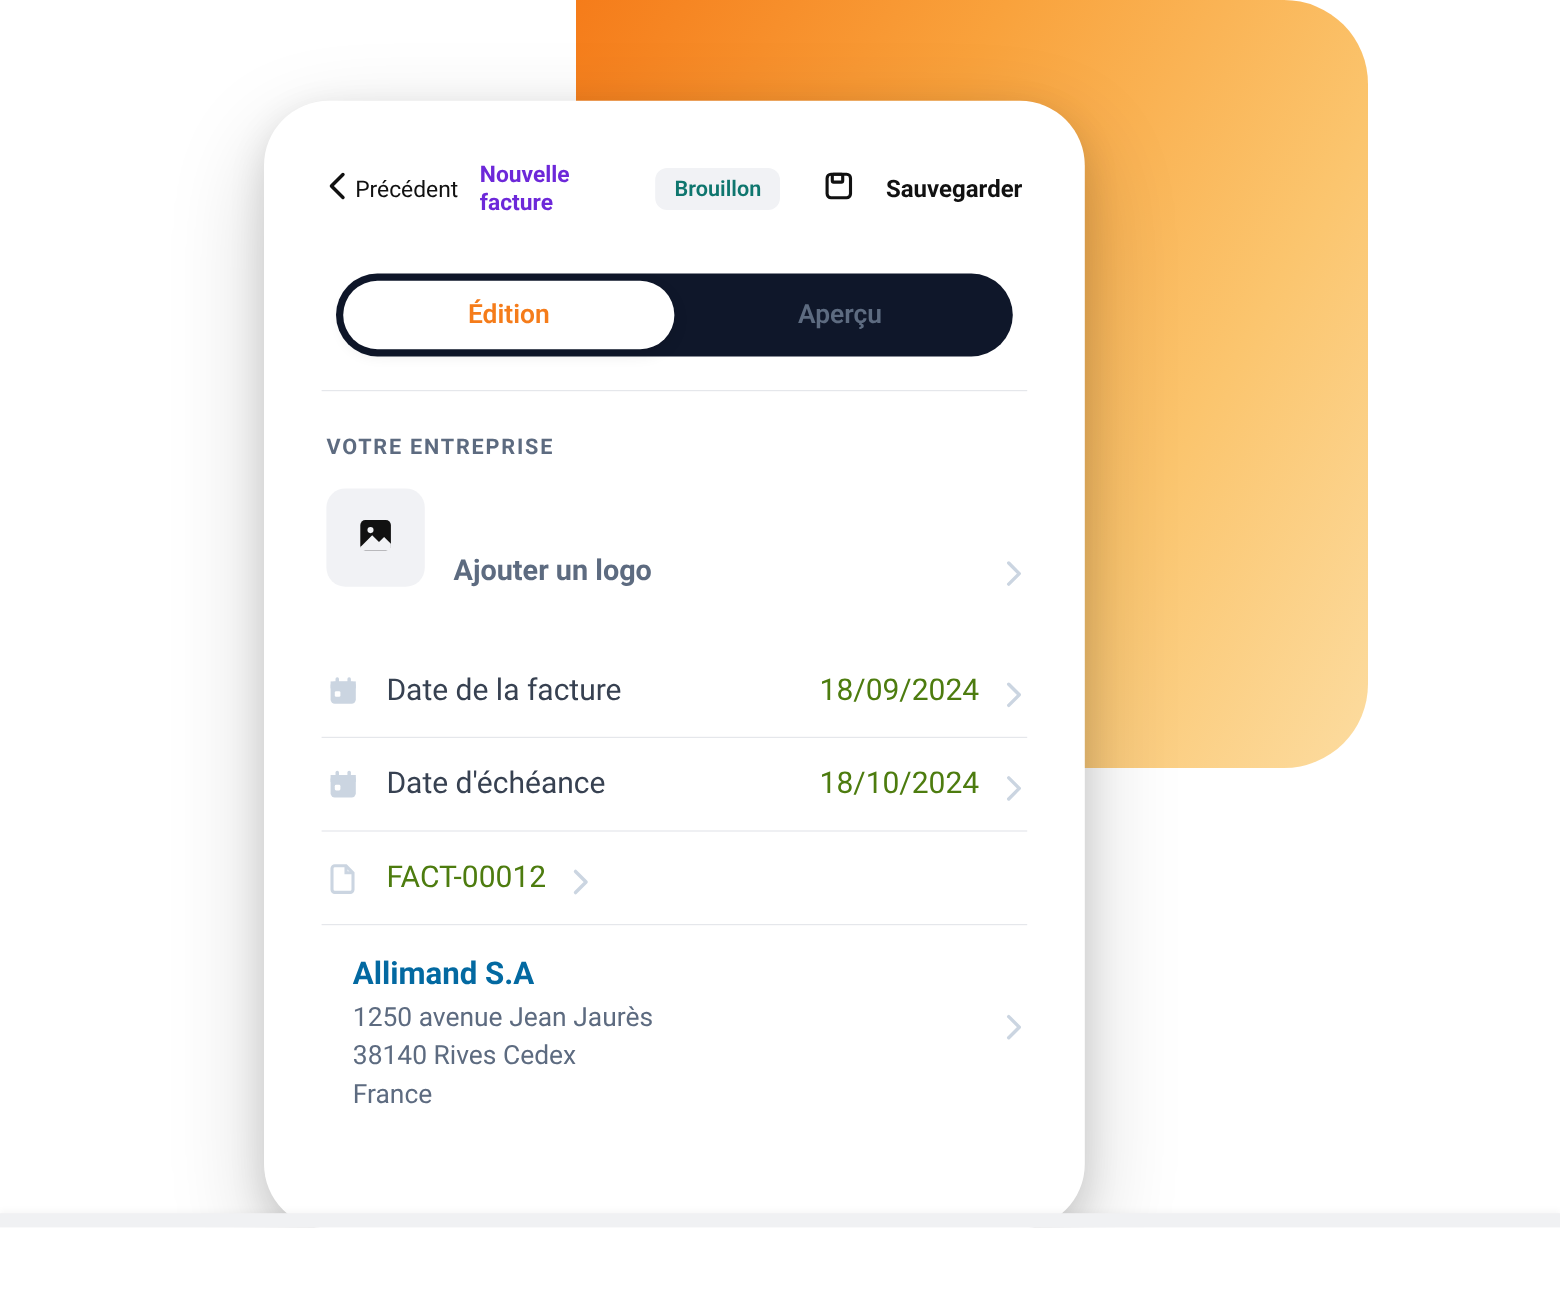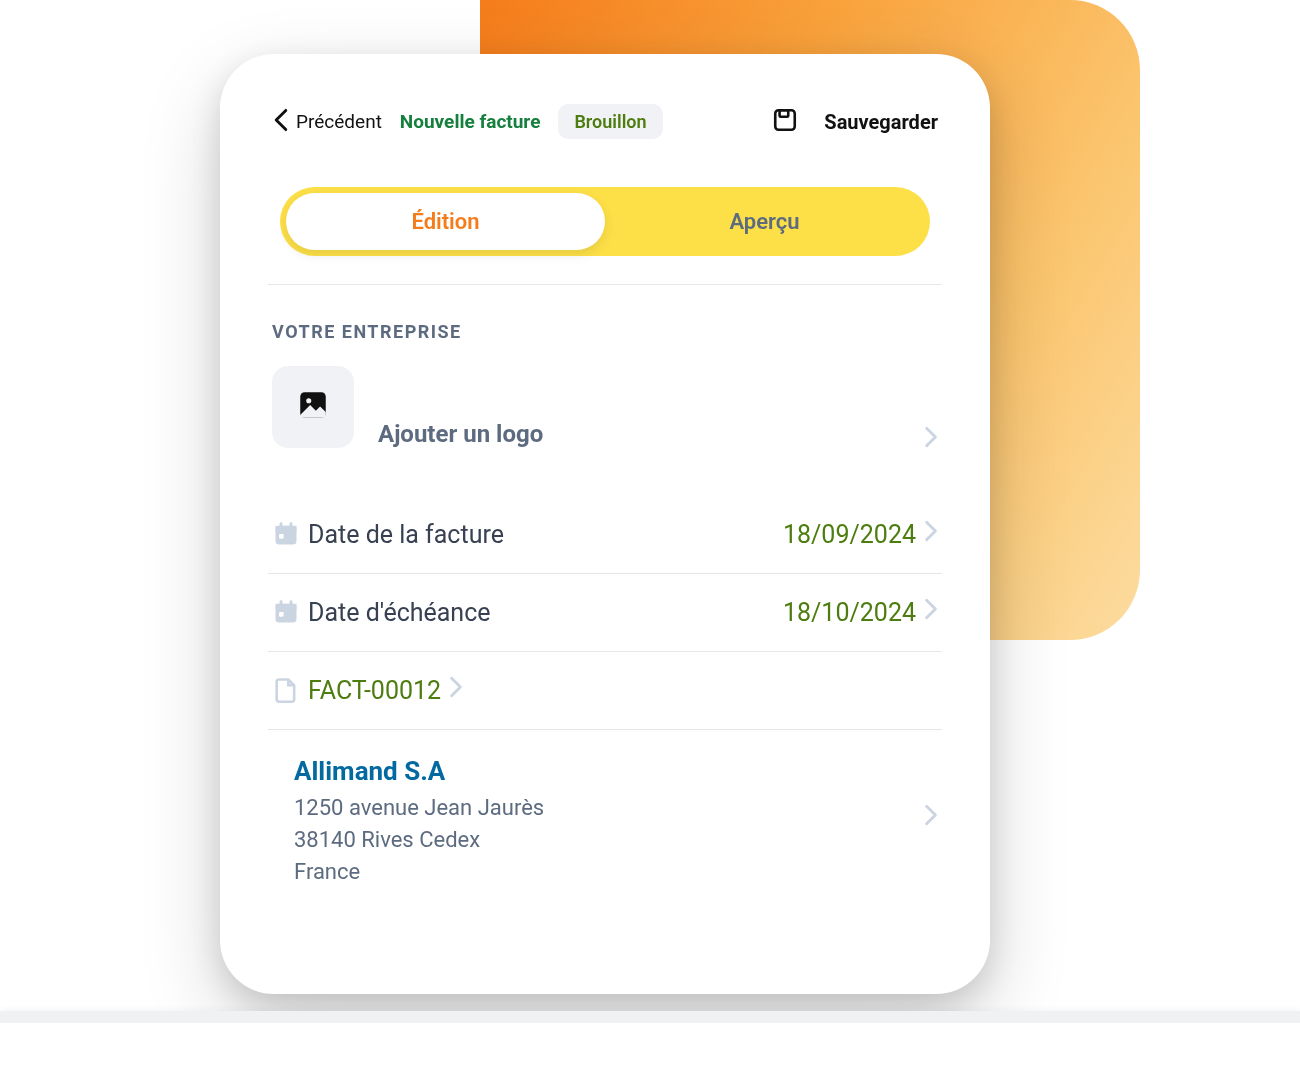--- a/index.html
+++ b/index.html
@@ -16,23 +16,23 @@
       top: 0;
       left: 480px;
       width: 660px;
       height: 640px;
       background: linear-gradient(120deg, #f57c1a 0%, #f9a23c 35%, #fbc56e 70%, #fcdca0 100%);
       border-radius: 0 70px 70px 70px;
       z-index: 1;
     }
     .card {
       position: absolute;
-      top: 54px;
+      top: 84px;
       left: 220px;
-      width: 770px;
+      width: 684px;
       height: 940px;
       background: #ffffff;
       border-radius: 54px;
       box-shadow: 0 30px 80px rgba(0,0,0,0.18), 0 10px 30px rgba(0,0,0,0.12);
       z-index: 2;
       padding: 50px 48px 0 48px;
       overflow: hidden;
     }
     .header {
       display: flex;
@@ -42,42 +42,42 @@
       padding: 0 4px;
     }
     .back-btn {
       display: flex;
       align-items: center;
       gap: 6px;
       cursor: pointer;
     }
     .back-btn svg { width: 18px; height: 24px; }
     .back-text { font-size: 19px; color: #111; font-weight: 400; }
-    .title { font-size: 19px; font-weight: 700; color: #15803d; }
+    .title { font-size: 19px; font-weight: 700; color: #6d28d9; }
     .badge {
       background: #f1f2f5;
-      color: #4d7c0f;
+      color: #0f766e;
       font-size: 18px;
       font-weight: 600;
       padding: 7px 16px;
       border-radius: 10px;
     }
     .spacer { flex: 1; }
     .save-btn {
       display: flex;
       align-items: center;
       gap: 26px;
       cursor: pointer;
     }
     .save-btn svg { width: 26px; height: 26px; }
     .save-text { font-size: 20px; font-weight: 700; color: #111; }
 
     .tabs {
       display: flex;
-      background: #fde047;
+      background: #0f172a;
       border-radius: 999px;
       padding: 6px;
       margin: 0 12px 28px 12px;
     }
     .tab {
       flex: 1;
       text-align: center;
       padding: 16px 0;
       border-radius: 999px;
       font-size: 22px;
@@ -126,22 +126,22 @@
     .logo-box svg { width: 34px; height: 34px; }
     .logo-text {
       flex: 1;
       font-size: 24px;
       font-weight: 700;
       color: #5d6b80;
     }
 
     .list-row {
       display: flex;
-      align-items: flex-start;
-      gap: 8px;
+      align-items: flex-end;
+      gap: 22px;
       padding: 24px 4px;
       border-bottom: 1px solid #e5e7eb;
       cursor: pointer;
     }
     .list-row .row-icon svg { width: 28px; height: 28px; display: block; }
     .row-label { font-size: 25px; color: #374151; flex: 1; }
     .row-value { font-size: 25px; color: #4d7c0f; }
     .chevron svg { width: 14px; height: 22px; display: block; }
     .chevron path { stroke: #cbd5e1; }
 

